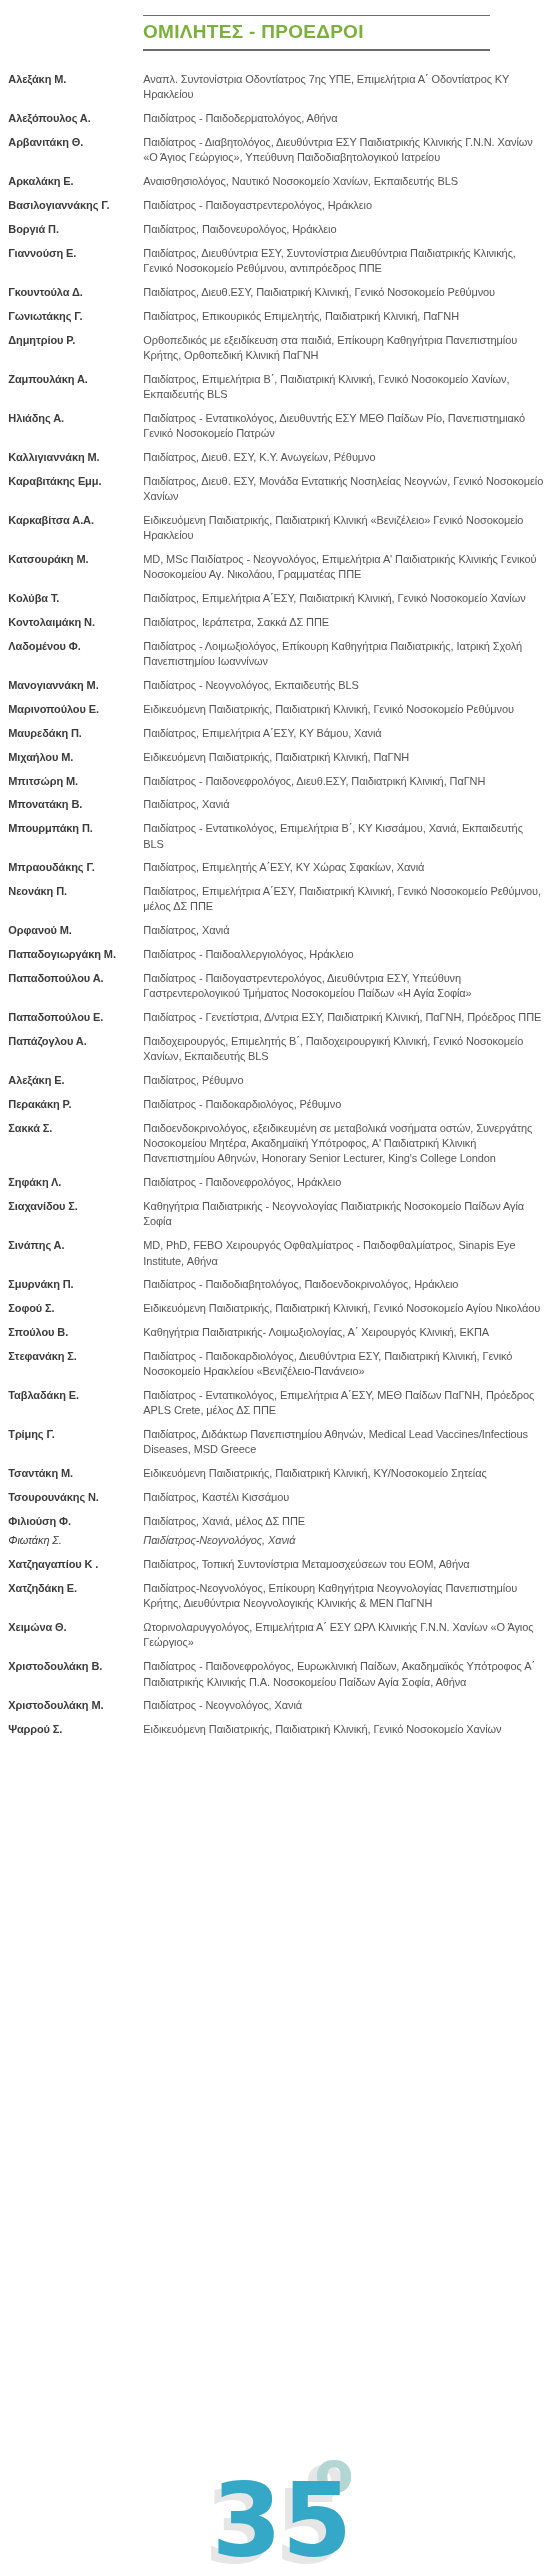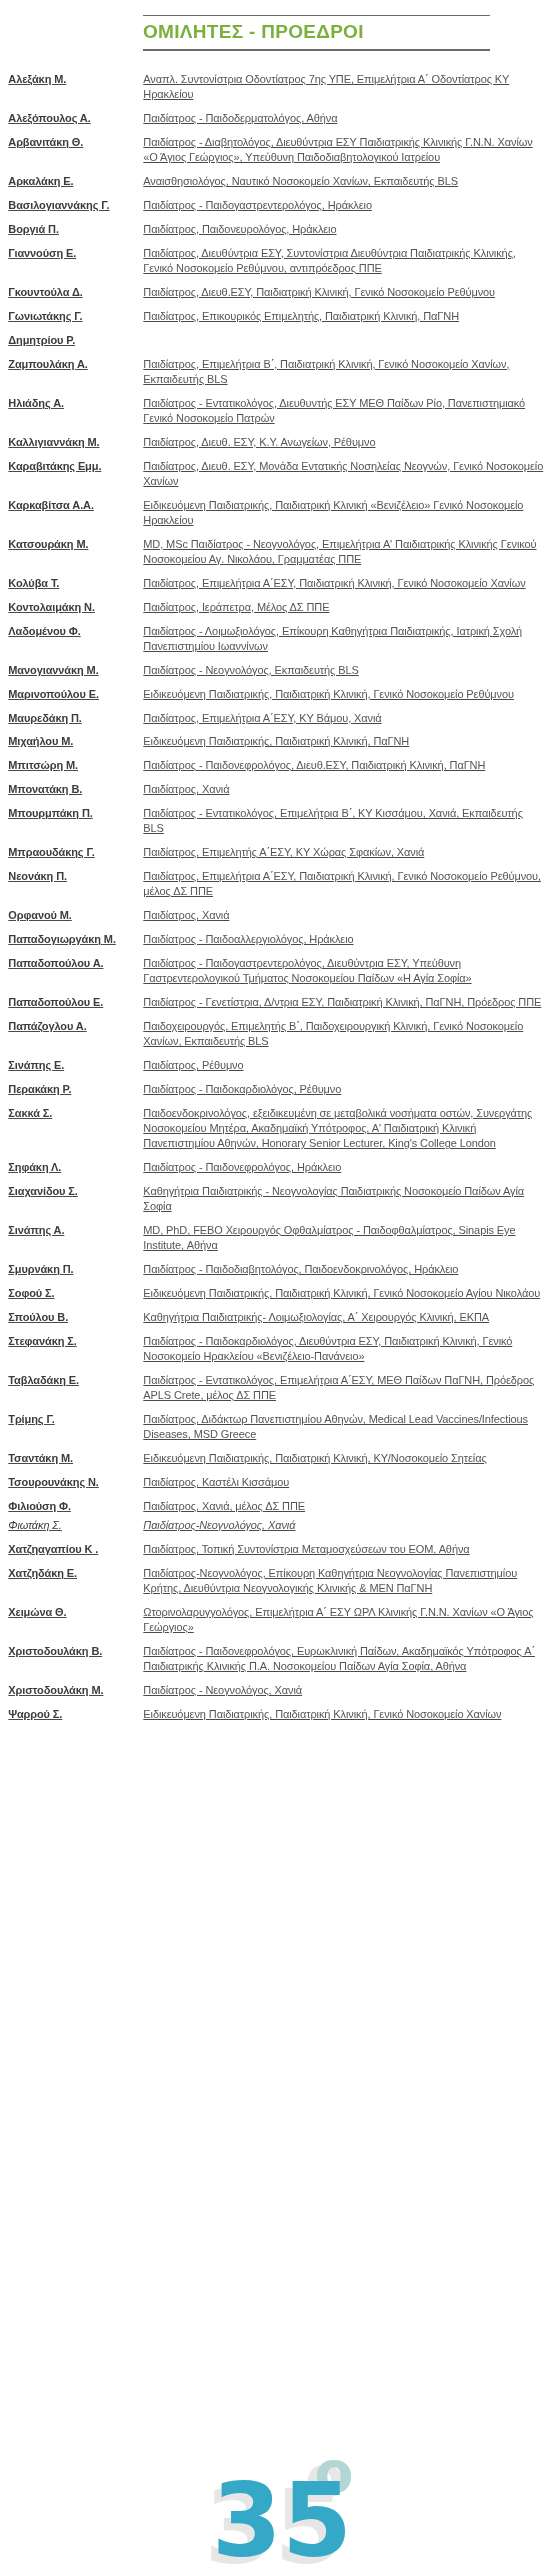--- a/index.html
+++ b/index.html
@@ -38,21 +38,20 @@
       left: 8.3px;
       top: 72px;
       width: 537px;
     }
     .row {
       display: flex;
       align-items: flex-start;
       font-size: 11px;
       line-height: 15.2px;
       margin-bottom: 8.7px;
-      text-decoration: underline;
     }
     .name {
       width: 135px;
       flex: 0 0 135px;
       color: #3c3c3c;
       font-weight: bold;
       white-space: nowrap;
       letter-spacing: -0.1px;
     }
     .desc {
@@ -115,20 +114,21 @@
     <div class="row">
       <div class="name">Γκουντούλα Δ.</div>
       <div class="desc">Παιδίατρος, Διευθ.ΕΣΥ, Παιδιατρική Κλινική, Γενικό Νοσοκομείο Ρεθύμνου</div>
     </div>
     <div class="row">
       <div class="name">Γωνιωτάκης Γ.</div>
       <div class="desc">Παιδίατρος, Επικουρικός Επιμελητής, Παιδιατρική Κλινική, ΠαΓΝΗ</div>
     </div>
     <div class="row">
       <div class="name">Δημητρίου Ρ.</div>
+      <div class="desc">Ορθοπεδικός με εξειδίκευση στα παιδιά, Επίκουρη Καθηγήτρια Πανεπιστημίου Κρήτης, Ορθοπεδική Κλινική ΠαΓΝΗ</div>
     </div>
     <div class="row">
       <div class="name">Ζαμπουλάκη Α.</div>
       <div class="desc">Παιδίατρος, Επιμελήτρια Β΄, Παιδιατρική Κλινική, Γενικό Νοσοκομείο Χανίων, Εκπαιδευτής BLS</div>
     </div>
     <div class="row">
       <div class="name">Ηλιάδης Α.</div>
       <div class="desc">Παιδίατρος - Εντατικολόγος, Διευθυντής ΕΣΥ ΜΕΘ Παίδων Ρίο, Πανεπιστημιακό Γενικό Νοσοκομείο Πατρών</div>
     </div>
     <div class="row">
@@ -146,21 +146,21 @@
     <div class="row">
       <div class="name">Κατσουράκη Μ.</div>
       <div class="desc">MD, MSc Παιδίατρος - Νεογνολόγος, Επιμελήτρια Α' Παιδιατρικής Κλινικής Γενικού Νοσοκομείου Αγ. Νικολάου, Γραμματέας ΠΠΕ</div>
     </div>
     <div class="row">
       <div class="name">Κολύβα Τ.</div>
       <div class="desc">Παιδίατρος, Επιμελήτρια Α΄ΕΣΥ, Παιδιατρική Κλινική, Γενικό Νοσοκομείο Χανίων</div>
     </div>
     <div class="row">
       <div class="name">Κοντολαιμάκη Ν.</div>
-      <div class="desc">Παιδίατρος, Ιεράπετρα, Μέλος ΔΣ ΠΠΕ</div>
+      <div class="desc">Παιδίατρος, Ιεράπετρα, Σακκά ΔΣ ΠΠΕ</div>
     </div>
     <div class="row">
       <div class="name">Λαδομένου Φ.</div>
       <div class="desc">Παιδίατρος - Λοιμωξιολόγος, Επίκουρη Καθηγήτρια Παιδιατρικής, Ιατρική Σχολή Πανεπιστημίου Ιωαννίνων</div>
     </div>
     <div class="row">
       <div class="name">Μανογιαννάκη Μ.</div>
       <div class="desc">Παιδίατρος - Νεογνολόγος, Εκπαιδευτής BLS</div>
     </div>
     <div class="row">
@@ -209,21 +209,21 @@
     </div>
     <div class="row">
       <div class="name">Παπαδοπούλου Ε.</div>
       <div class="desc">Παιδίατρος - Γενετίστρια, Δ/ντρια ΕΣΥ, Παιδιατρική Κλινική, ΠαΓΝΗ, Πρόεδρος ΠΠΕ</div>
     </div>
     <div class="row">
       <div class="name">Παπάζογλου Α.</div>
       <div class="desc">Παιδοχειρουργός, Επιμελητής Β΄, Παιδοχειρουργική Κλινική, Γενικό Νοσοκομείο Χανίων, Εκπαιδευτής BLS</div>
     </div>
     <div class="row">
-      <div class="name">Σινάπης Ε.</div>
+      <div class="name">Αλεξάκη Ε.</div>
       <div class="desc">Παιδίατρος, Ρέθυμνο</div>
     </div>
     <div class="row">
       <div class="name">Περακάκη Ρ.</div>
       <div class="desc">Παιδίατρος - Παιδοκαρδιολόγος, Ρέθυμνο</div>
     </div>
     <div class="row">
       <div class="name">Σακκά Σ.</div>
       <div class="desc">Παιδοενδοκρινολόγος, εξειδικευμένη σε μεταβολικά νοσήματα οστών, Συνεργάτης Νοσοκομείου Μητέρα, Ακαδημαϊκή Υπότροφος, Α' Παιδιατρική Κλινική Πανεπιστημίου Αθηνών, Honorary Senior Lecturer, King's College London</div>
     </div>

